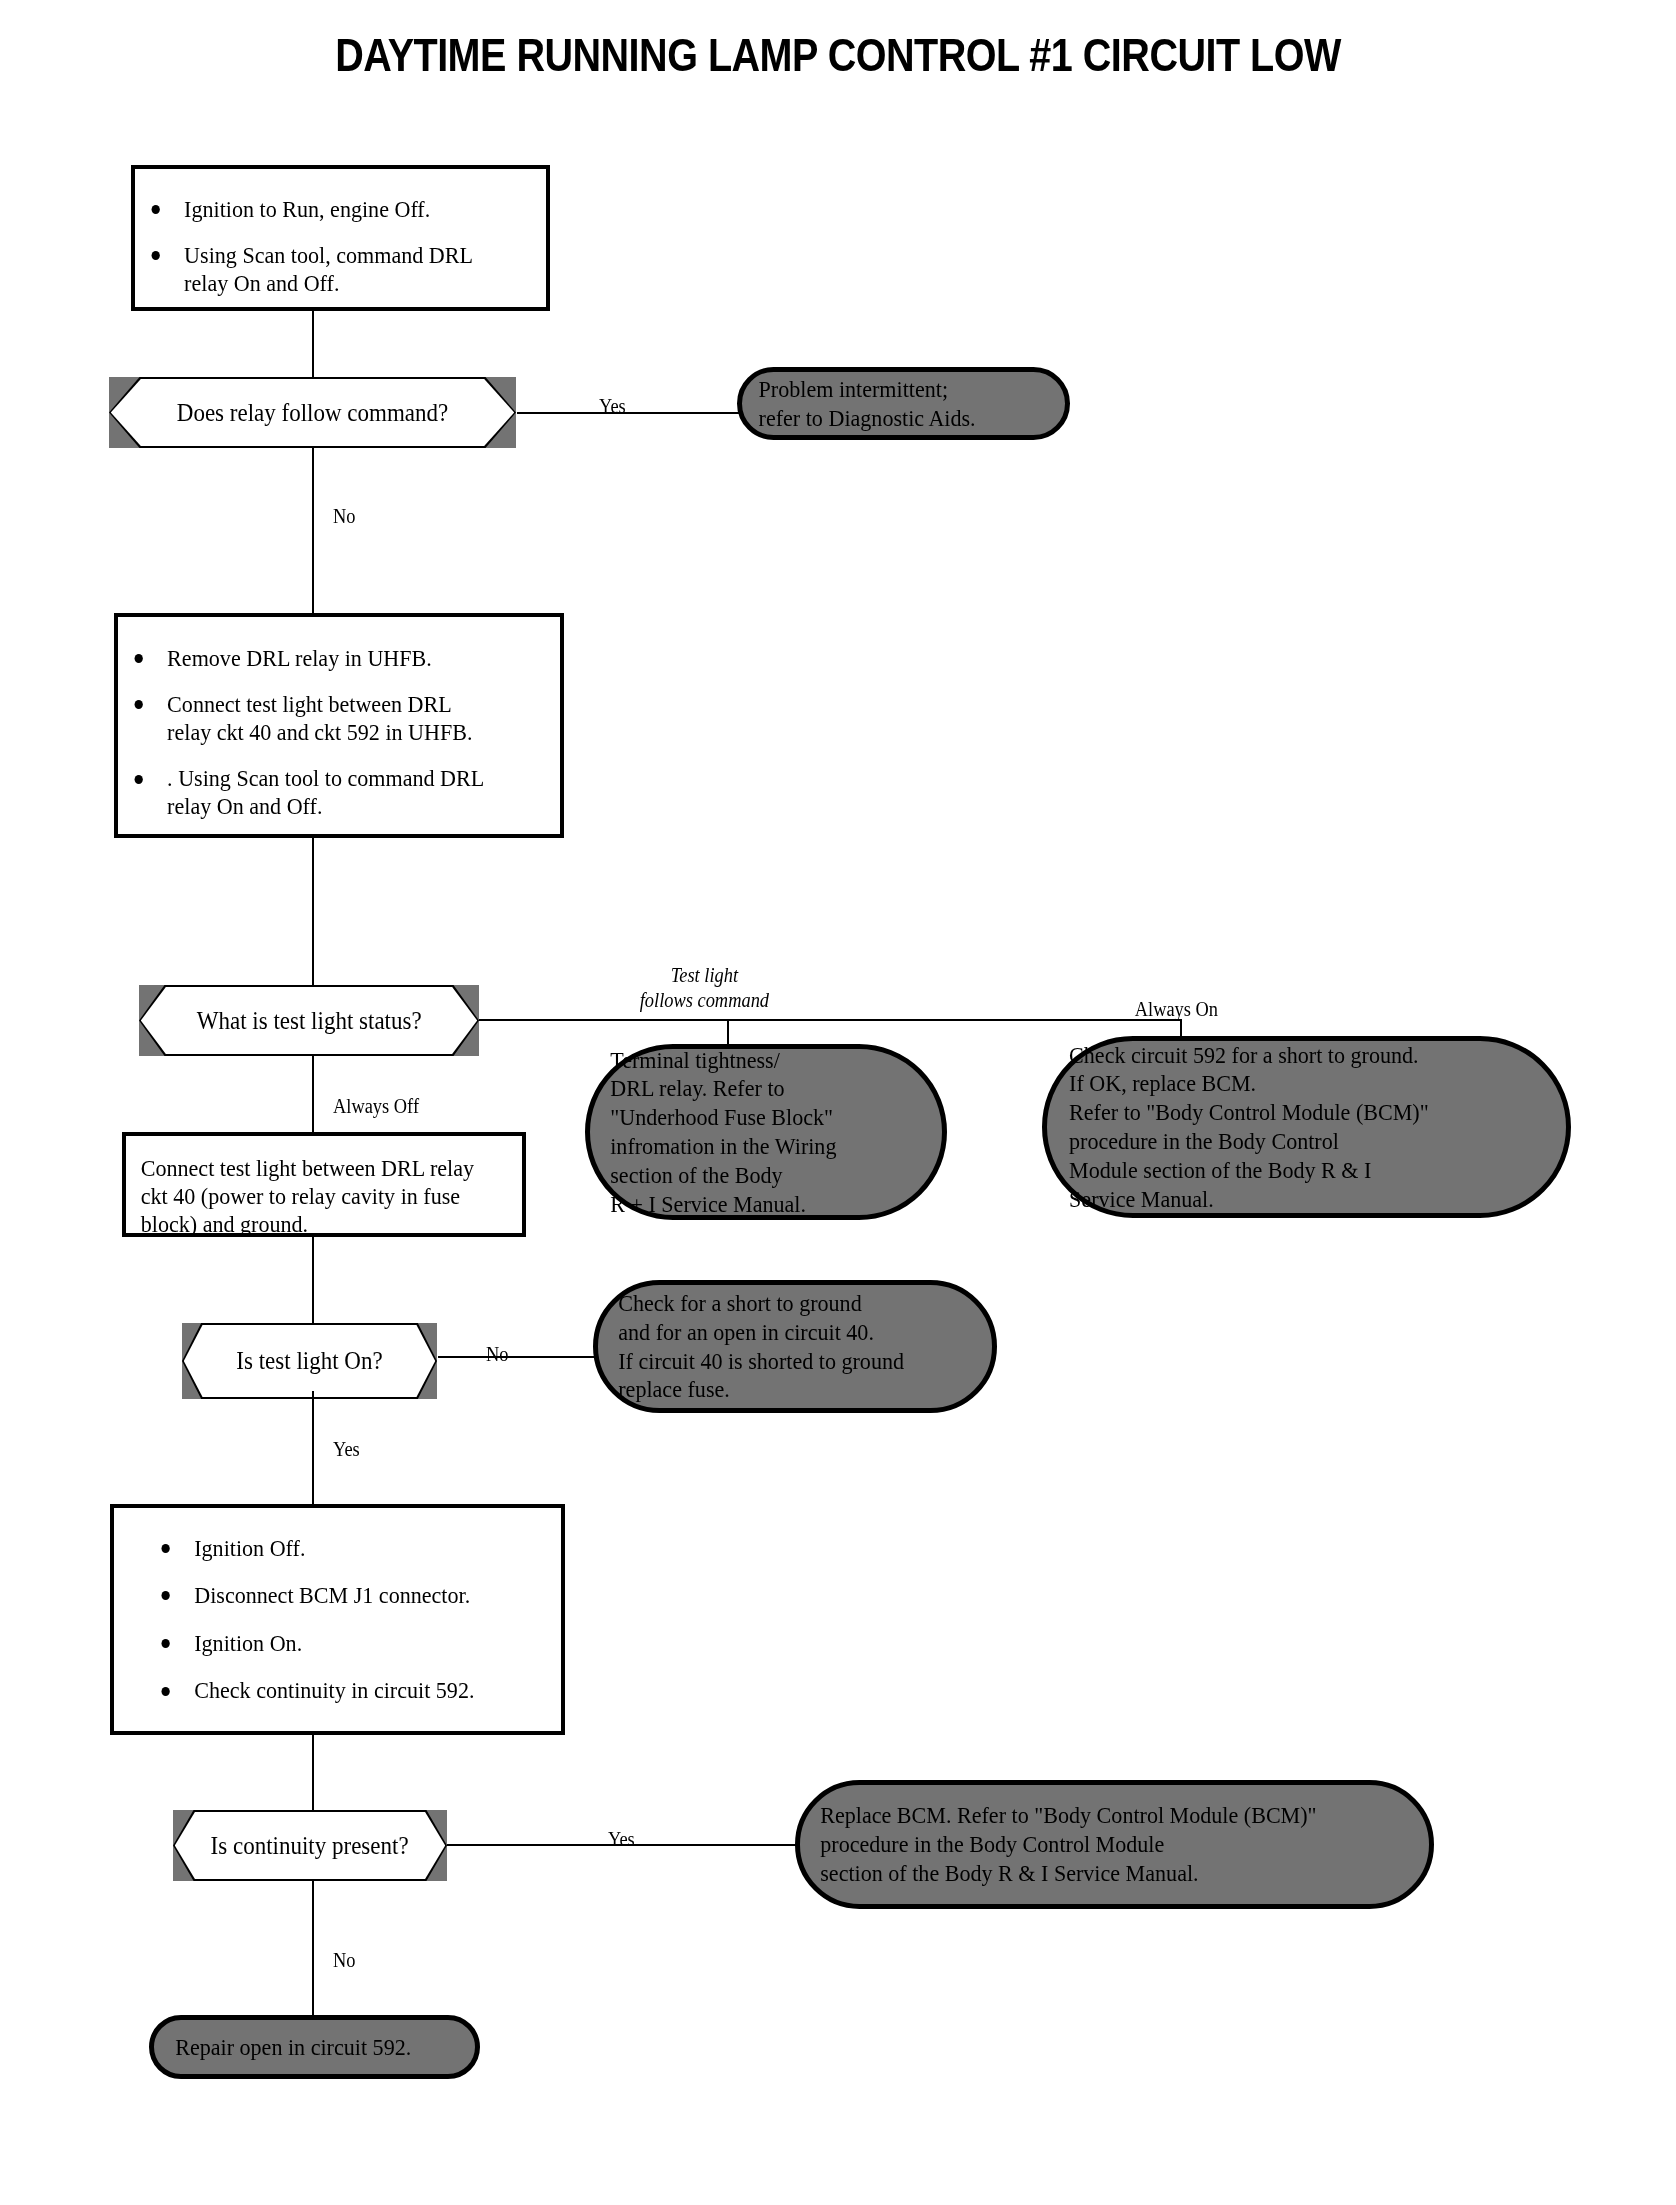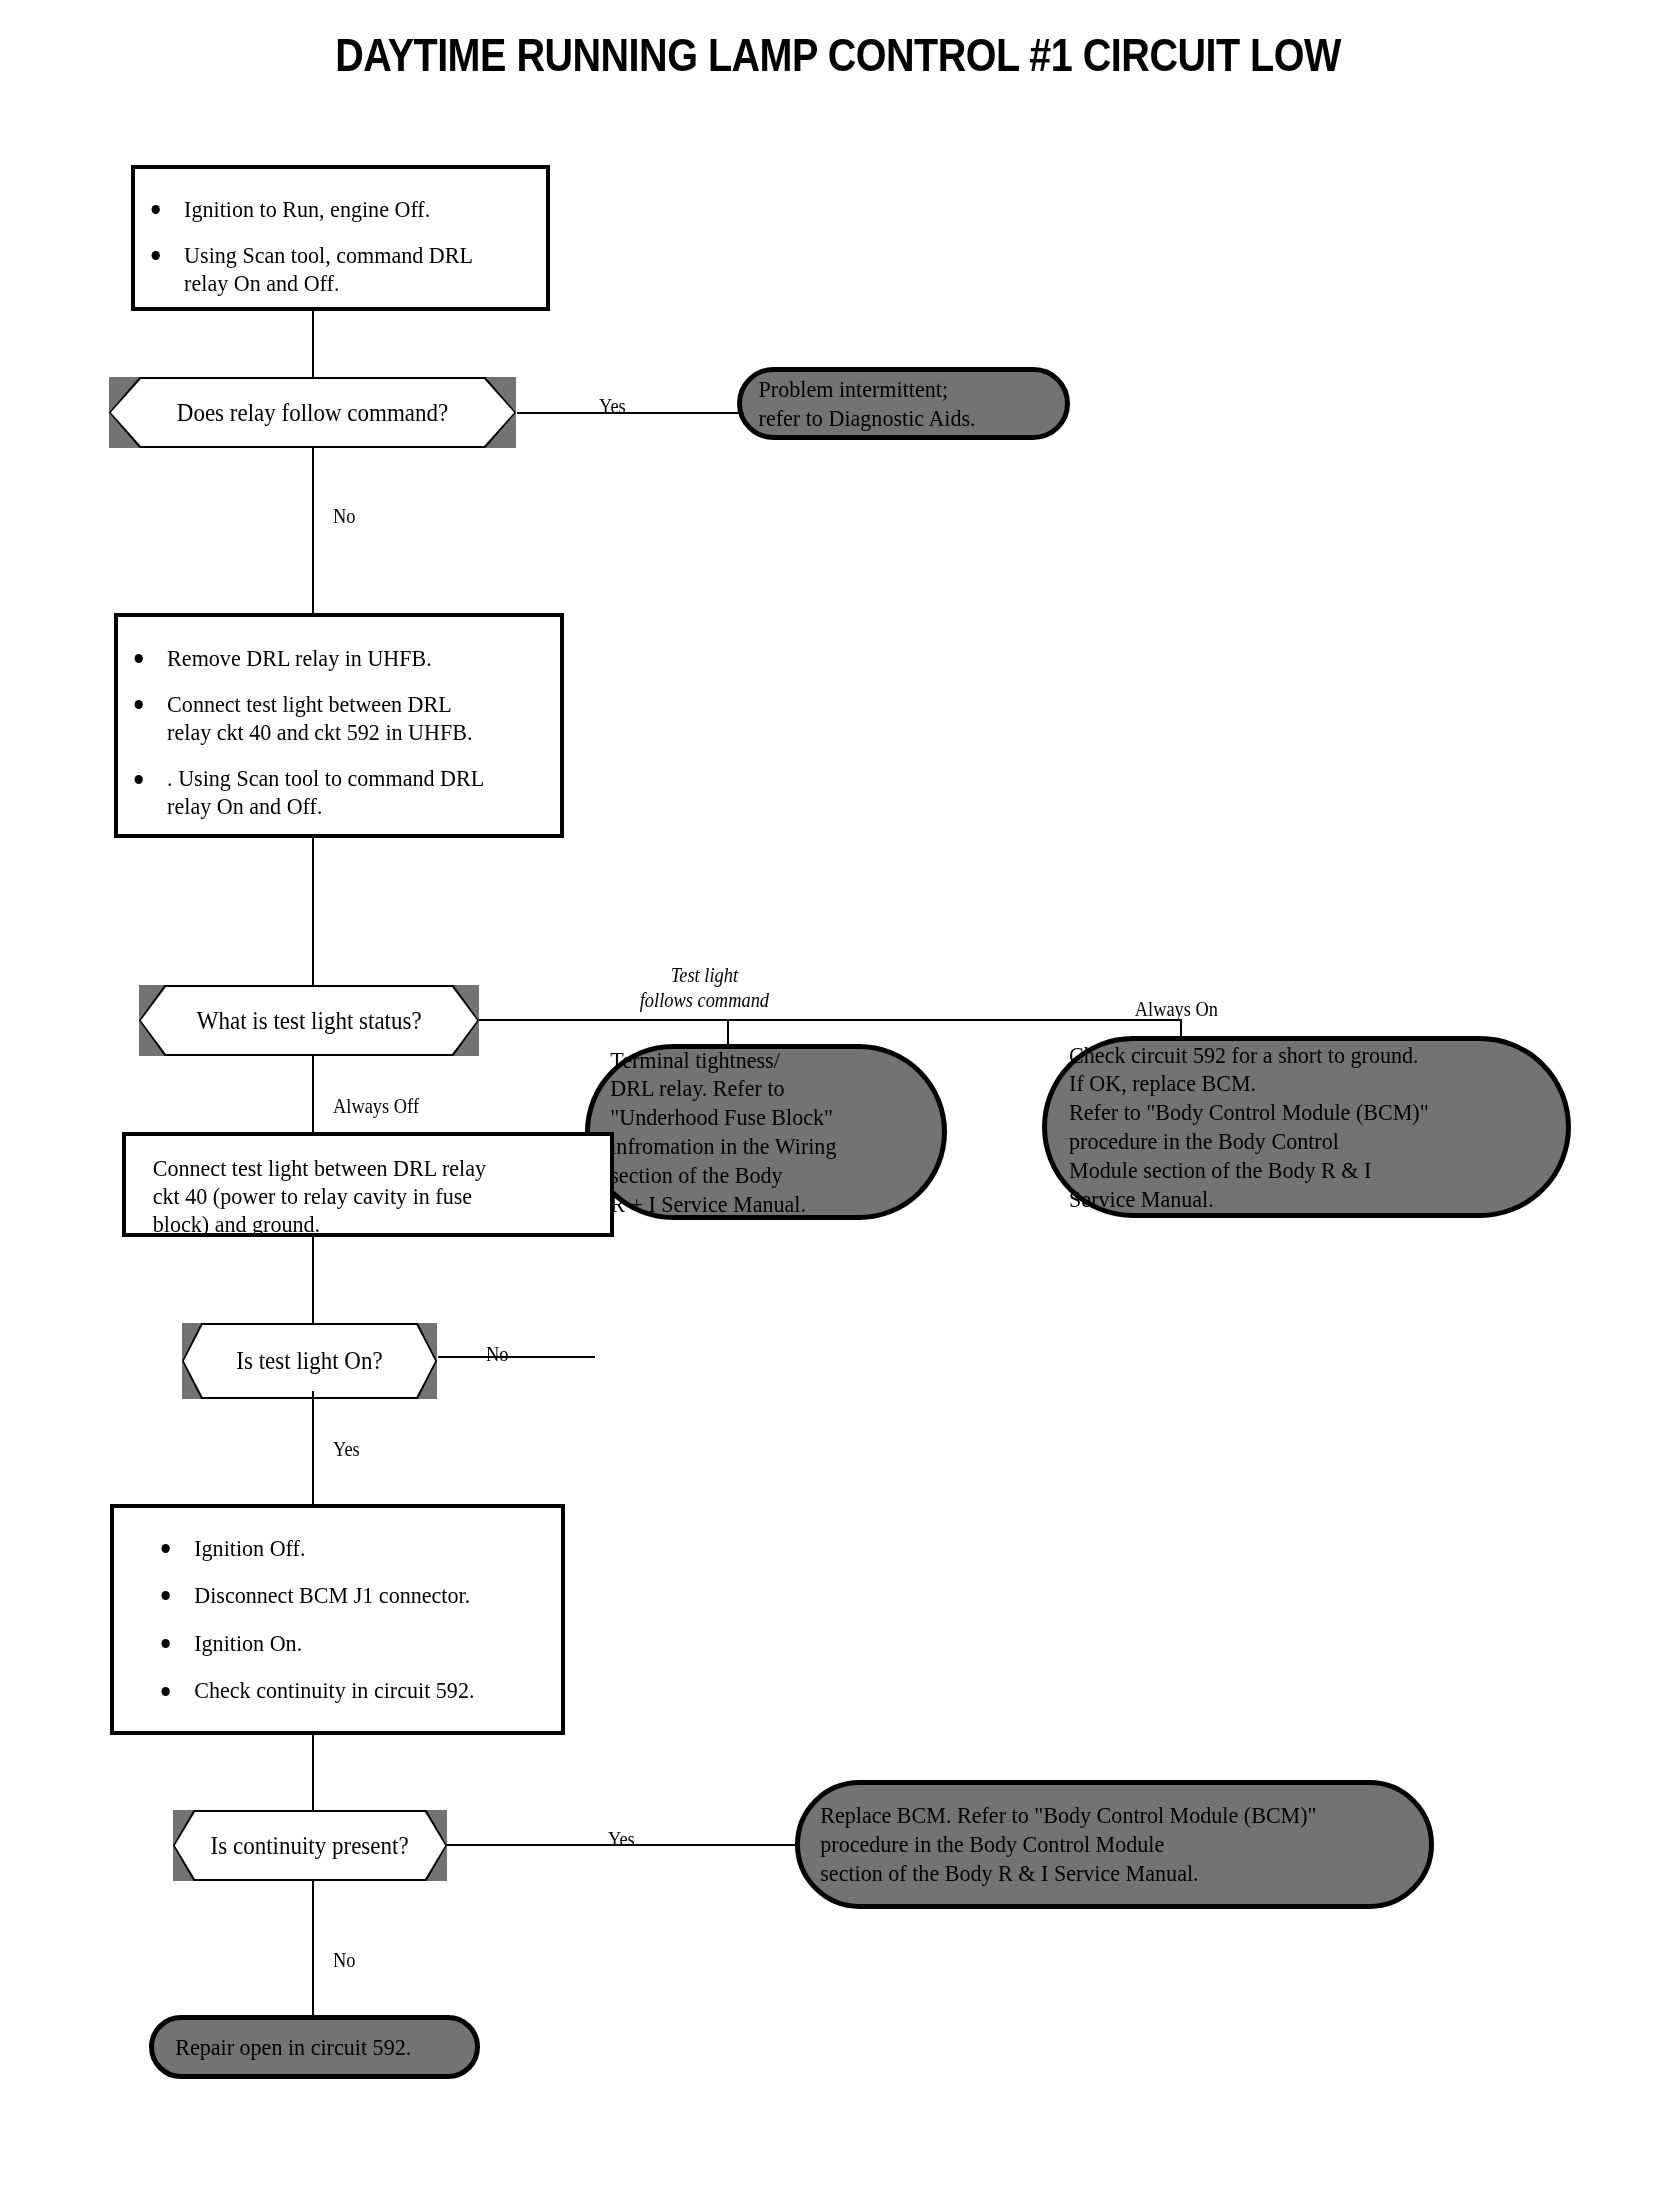--- a/index.html
+++ b/index.html
@@ -222,41 +222,47 @@
 procedure in the Body Control
 Module section of the Body R &amp; I
 Service Manual.</div>
   </div>
 
   <div class="vline" style="left:312px; top:1055px; height:77px;"></div>
   <div class="elab" style="left:333px; top:1070px;">
     <span>Always Off</span>
   </div>
 
-  <div class="proc" style="left:97px; top:1132px; width:492px; height:105px;padding-left:12px;">
+  <div class="proc" style="left:97px; top:1132px; width:404px; height:105px;">
     <div class="inner" style="padding:18px 9.7px 0 16px; white-space:pre-line; width:462px;">Connect test light between DRL relay
 ckt 40 (power to relay cavity in fuse
 block) and ground.</div>
   </div>
 
   <div class="vline" style="left:312px; top:1236px; height:91px;"></div>
 
   <div class="hex" style="left:182px; top:1323px; width:255px; height:76px;">
     <div class="hexshape"></div>
     <div class="hexfill"></div>
     <div class="hextext">
       <span>Is test light On?</span>
     </div>
   </div>
 
   <div class="hline" style="left:438px; top:1356px; width:157px;"></div>
   <div class="elab" style="left:486px; top:1318px;">
     <span>No</span>
   </div>
 
+  <div class="term" style="left:593px; top:1280px; width:404px; height:133px;">
+    <div class="inner" style="padding:0 13.4px 0 22px; white-space:pre-line;">Check for a short to ground
+and for an open in circuit 40.
+If circuit 40 is shorted to ground
+replace fuse.</div>
+  </div>
 
   <div class="vline" style="left:312px; top:1391px; height:117px;"></div>
   <div class="elab" style="left:333px; top:1413px;">
     <span>Yes</span>
   </div>
 
   <div class="proc" style="left:85px; top:1504px; width:455px; height:231px;padding-left:30px;">
     <div class="inner" style="padding:25.5px 11px 0 14.6px; width:486px;">
       <ul class="bul">
         <li style="margin-bottom:19.5px;">Ignition Off.</li>

